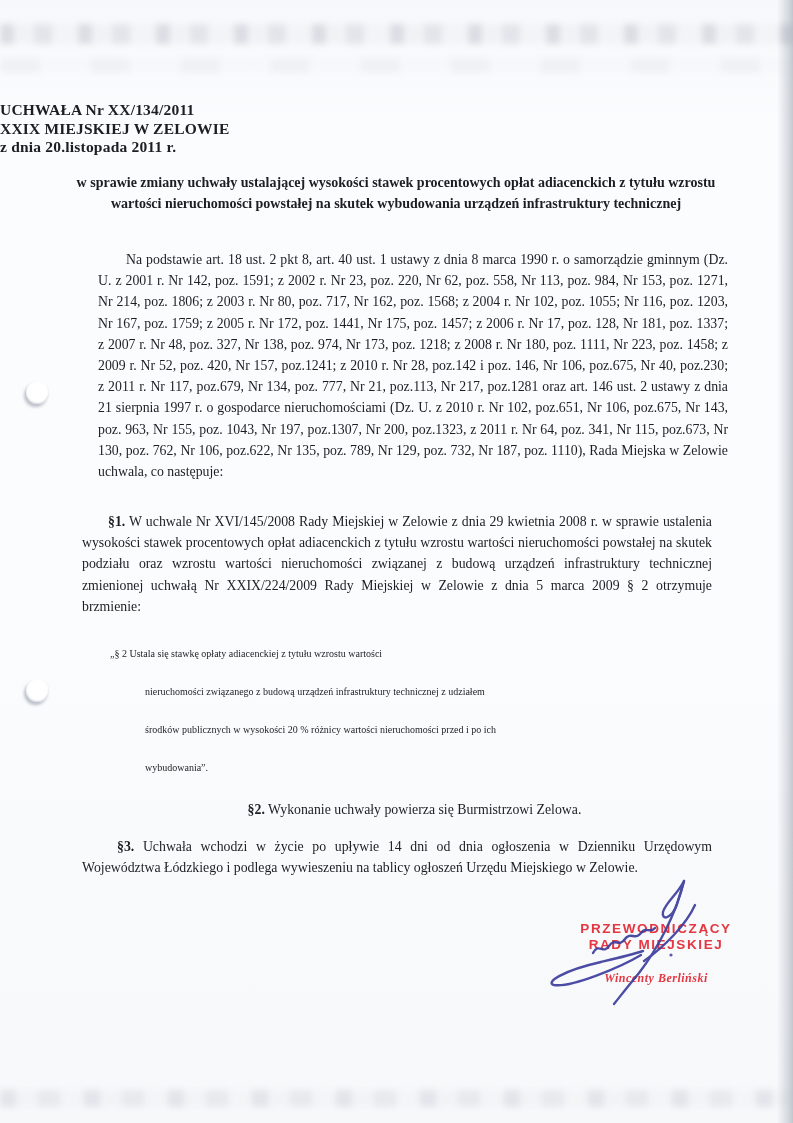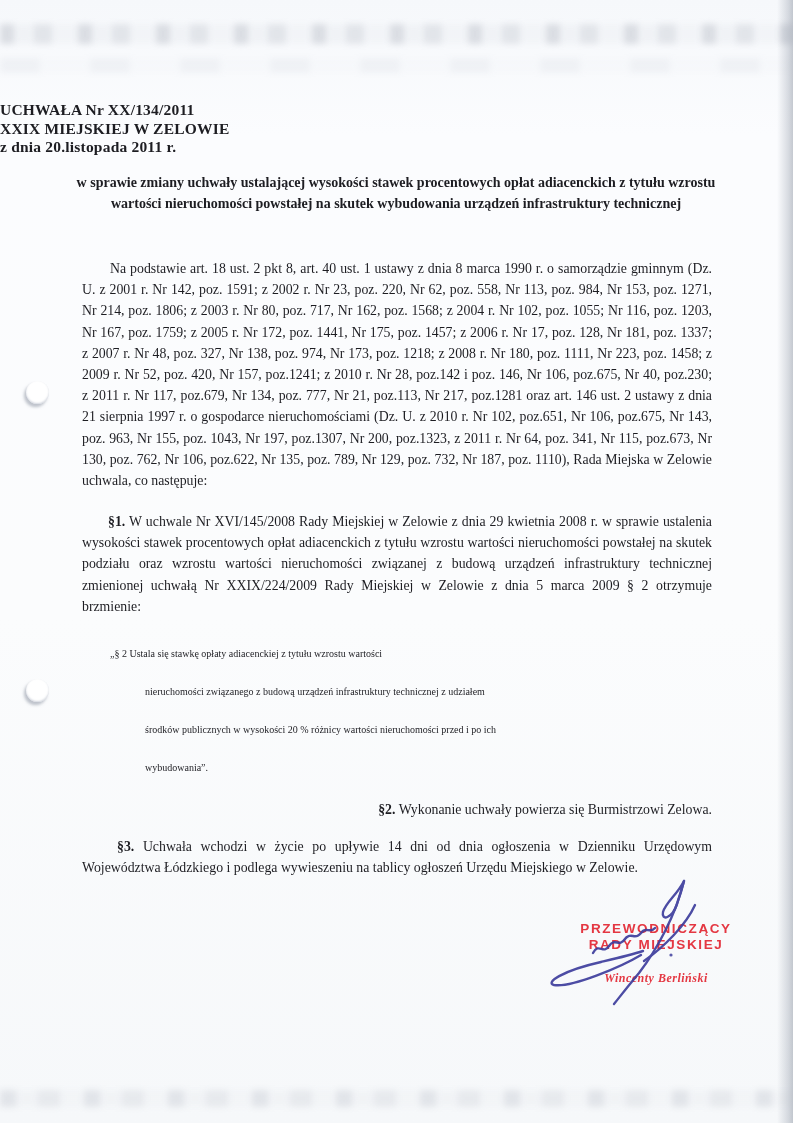--- a/index.html
+++ b/index.html
@@ -55,30 +55,30 @@
     letter-spacing:.2px;
   }
   .subject{
     position:absolute;top:172px;left:76px;width:640px;
     text-align:center;font-weight:bold;font-size:14px;line-height:21px;
   }
   .para{
     position:absolute;left:82px;width:630px;
     font-size:13.8px;line-height:21.2px;text-align:justify;
   }
-  .preamble{top:258px;text-indent:28px;}
+  .preamble{top:249px;text-indent:28px;margin-left:16px;}
   .par1{top:511px;text-indent:26px;}
   .par-label{font-weight:bold;}
   .quote{
     position:absolute;top:643px;left:110px;width:585px;
     font-size:10px;line-height:21px;
   }
   .quote-line{margin-bottom:17px;}
   .quote-line.cont{margin-left:35px;}
-  .par2{top:799px;text-indent:35px;text-align:right;}
+  .par2{top:799px;text-indent:35px;text-align:center;}
   .par3{top:836px;text-indent:35px;}
 
   
   .signature-block{position:absolute;top:875px;left:543px;width:226px;height:145px;}
   .stamp{
     position:absolute;top:46px;left:0;width:100%;
     text-align:center;color:#e43742;
   }
   .stamp-line{
     font-family:"Liberation Sans","DejaVu Sans",sans-serif;

